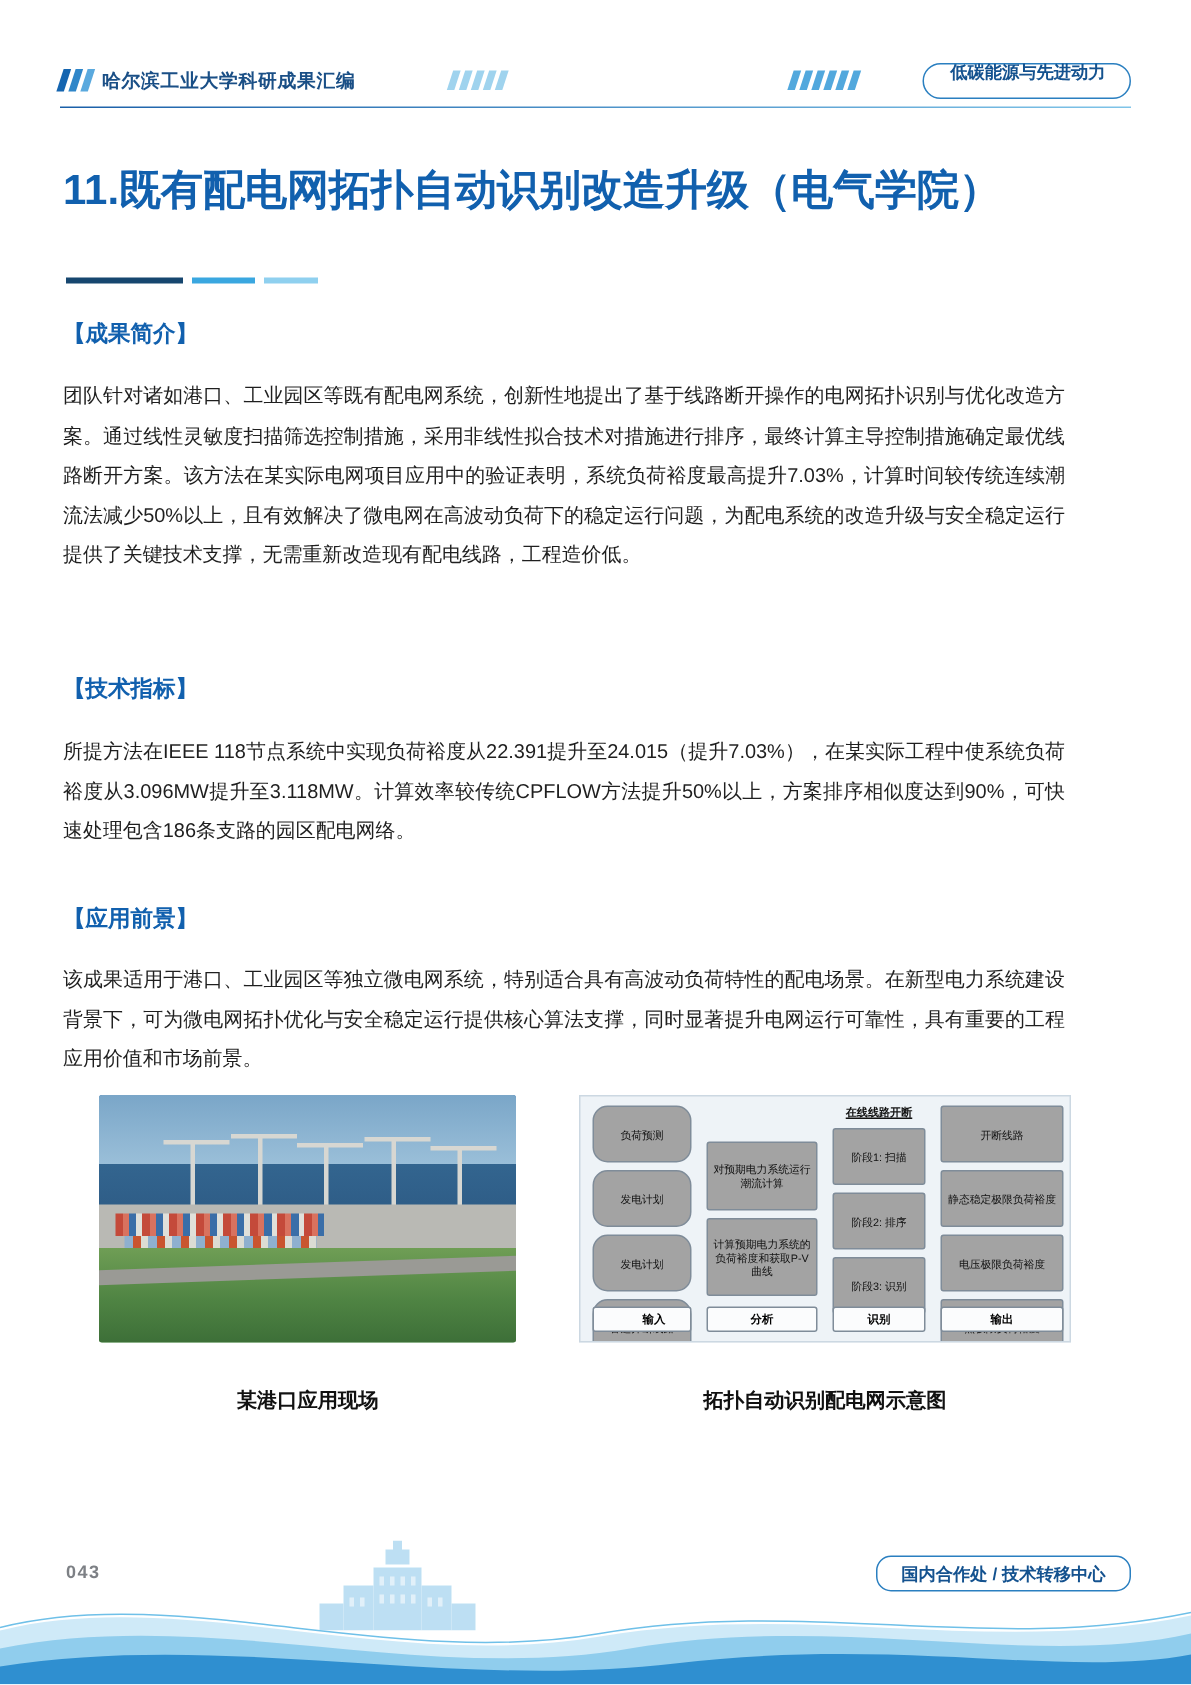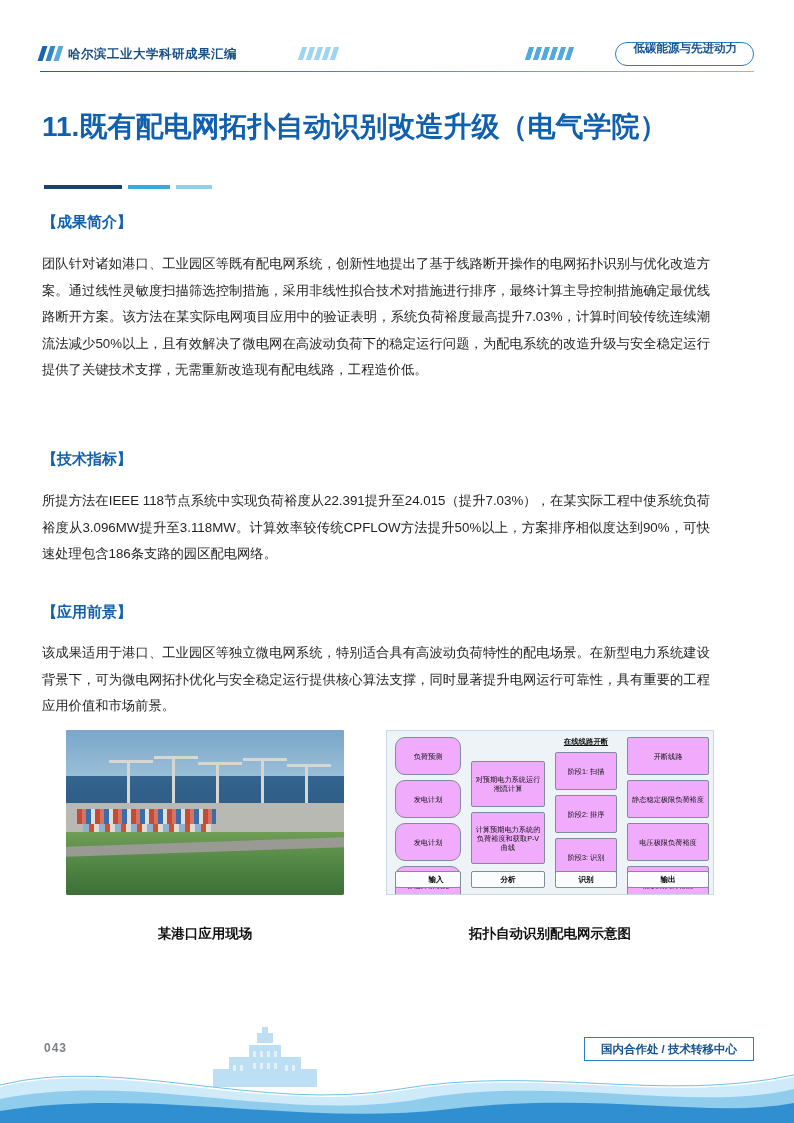--- a/index.html
+++ b/index.html
@@ -191,21 +191,21 @@
     position: relative;
     overflow: hidden;
   }
   .dg-col {
     position: absolute;
     top: 6px;
     display: flex; flex-direction: column; gap: 5px;
   }
   .dg-box {
     border: 1px solid #7f8c99;
-    background: #f0abfc;
+    background: #a3a3a3;
     font-size: 7.2px;
     color: #111;
     display: flex; align-items: center; justify-content: center;
     text-align: center;
     border-radius: 2px;
     padding: 18px 2px;
     line-height: 1.25;
   }
   .dg-bottom {
     position: absolute;
@@ -240,21 +240,21 @@
     color: #7d8085;
     font-weight: bold;
     letter-spacing: 1px;
   }
   .footer-tag {
     position: absolute;
     right: 40px; bottom: 62px;
     height: 24px;
     padding: 0 16px;
     border: 1px solid #2a7fc0;
-    border-radius: 0;
+    border-radius: 10px;
     display: flex; align-items: center;
     font-size: 11.5px;
     color: #14528f;
     font-weight: bold;
     background: #fff;
   }
   .footer-building {
     position: absolute;
     left: 205px; bottom: 36px;
     width: 120px; height: 60px;

